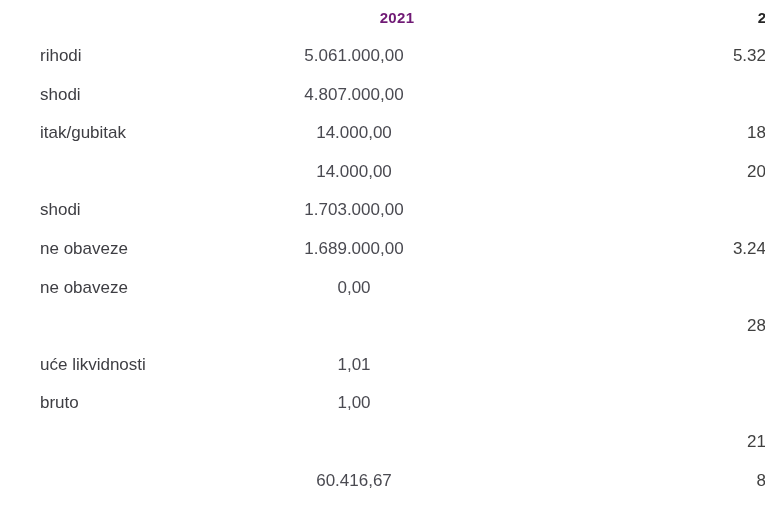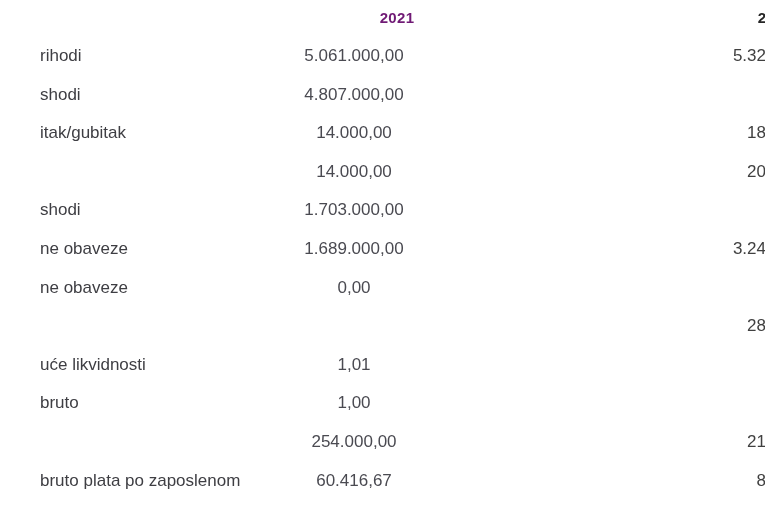--- a/index.html
+++ b/index.html
@@ -124,21 +124,19 @@
 </div>
 
 <div class="row" style="top:392px">
   <span class="lbl">bruto</span>
   <span class="v1">1,00</span>
   <span class="v2"></span>
 </div>
 
 <div class="row" style="top:431px">
   <span class="lbl"></span>
-  <span class="v1">254.000,00</span>
   <span class="v2">21</span>
 </div>
 
 <div class="row" style="top:470px">
-  <span class="lbl">bruto plata po zaposlenom</span>
   <span class="v1">60.416,67</span>
   <span class="v2">8</span>
 </div>
 
 </body></html>

